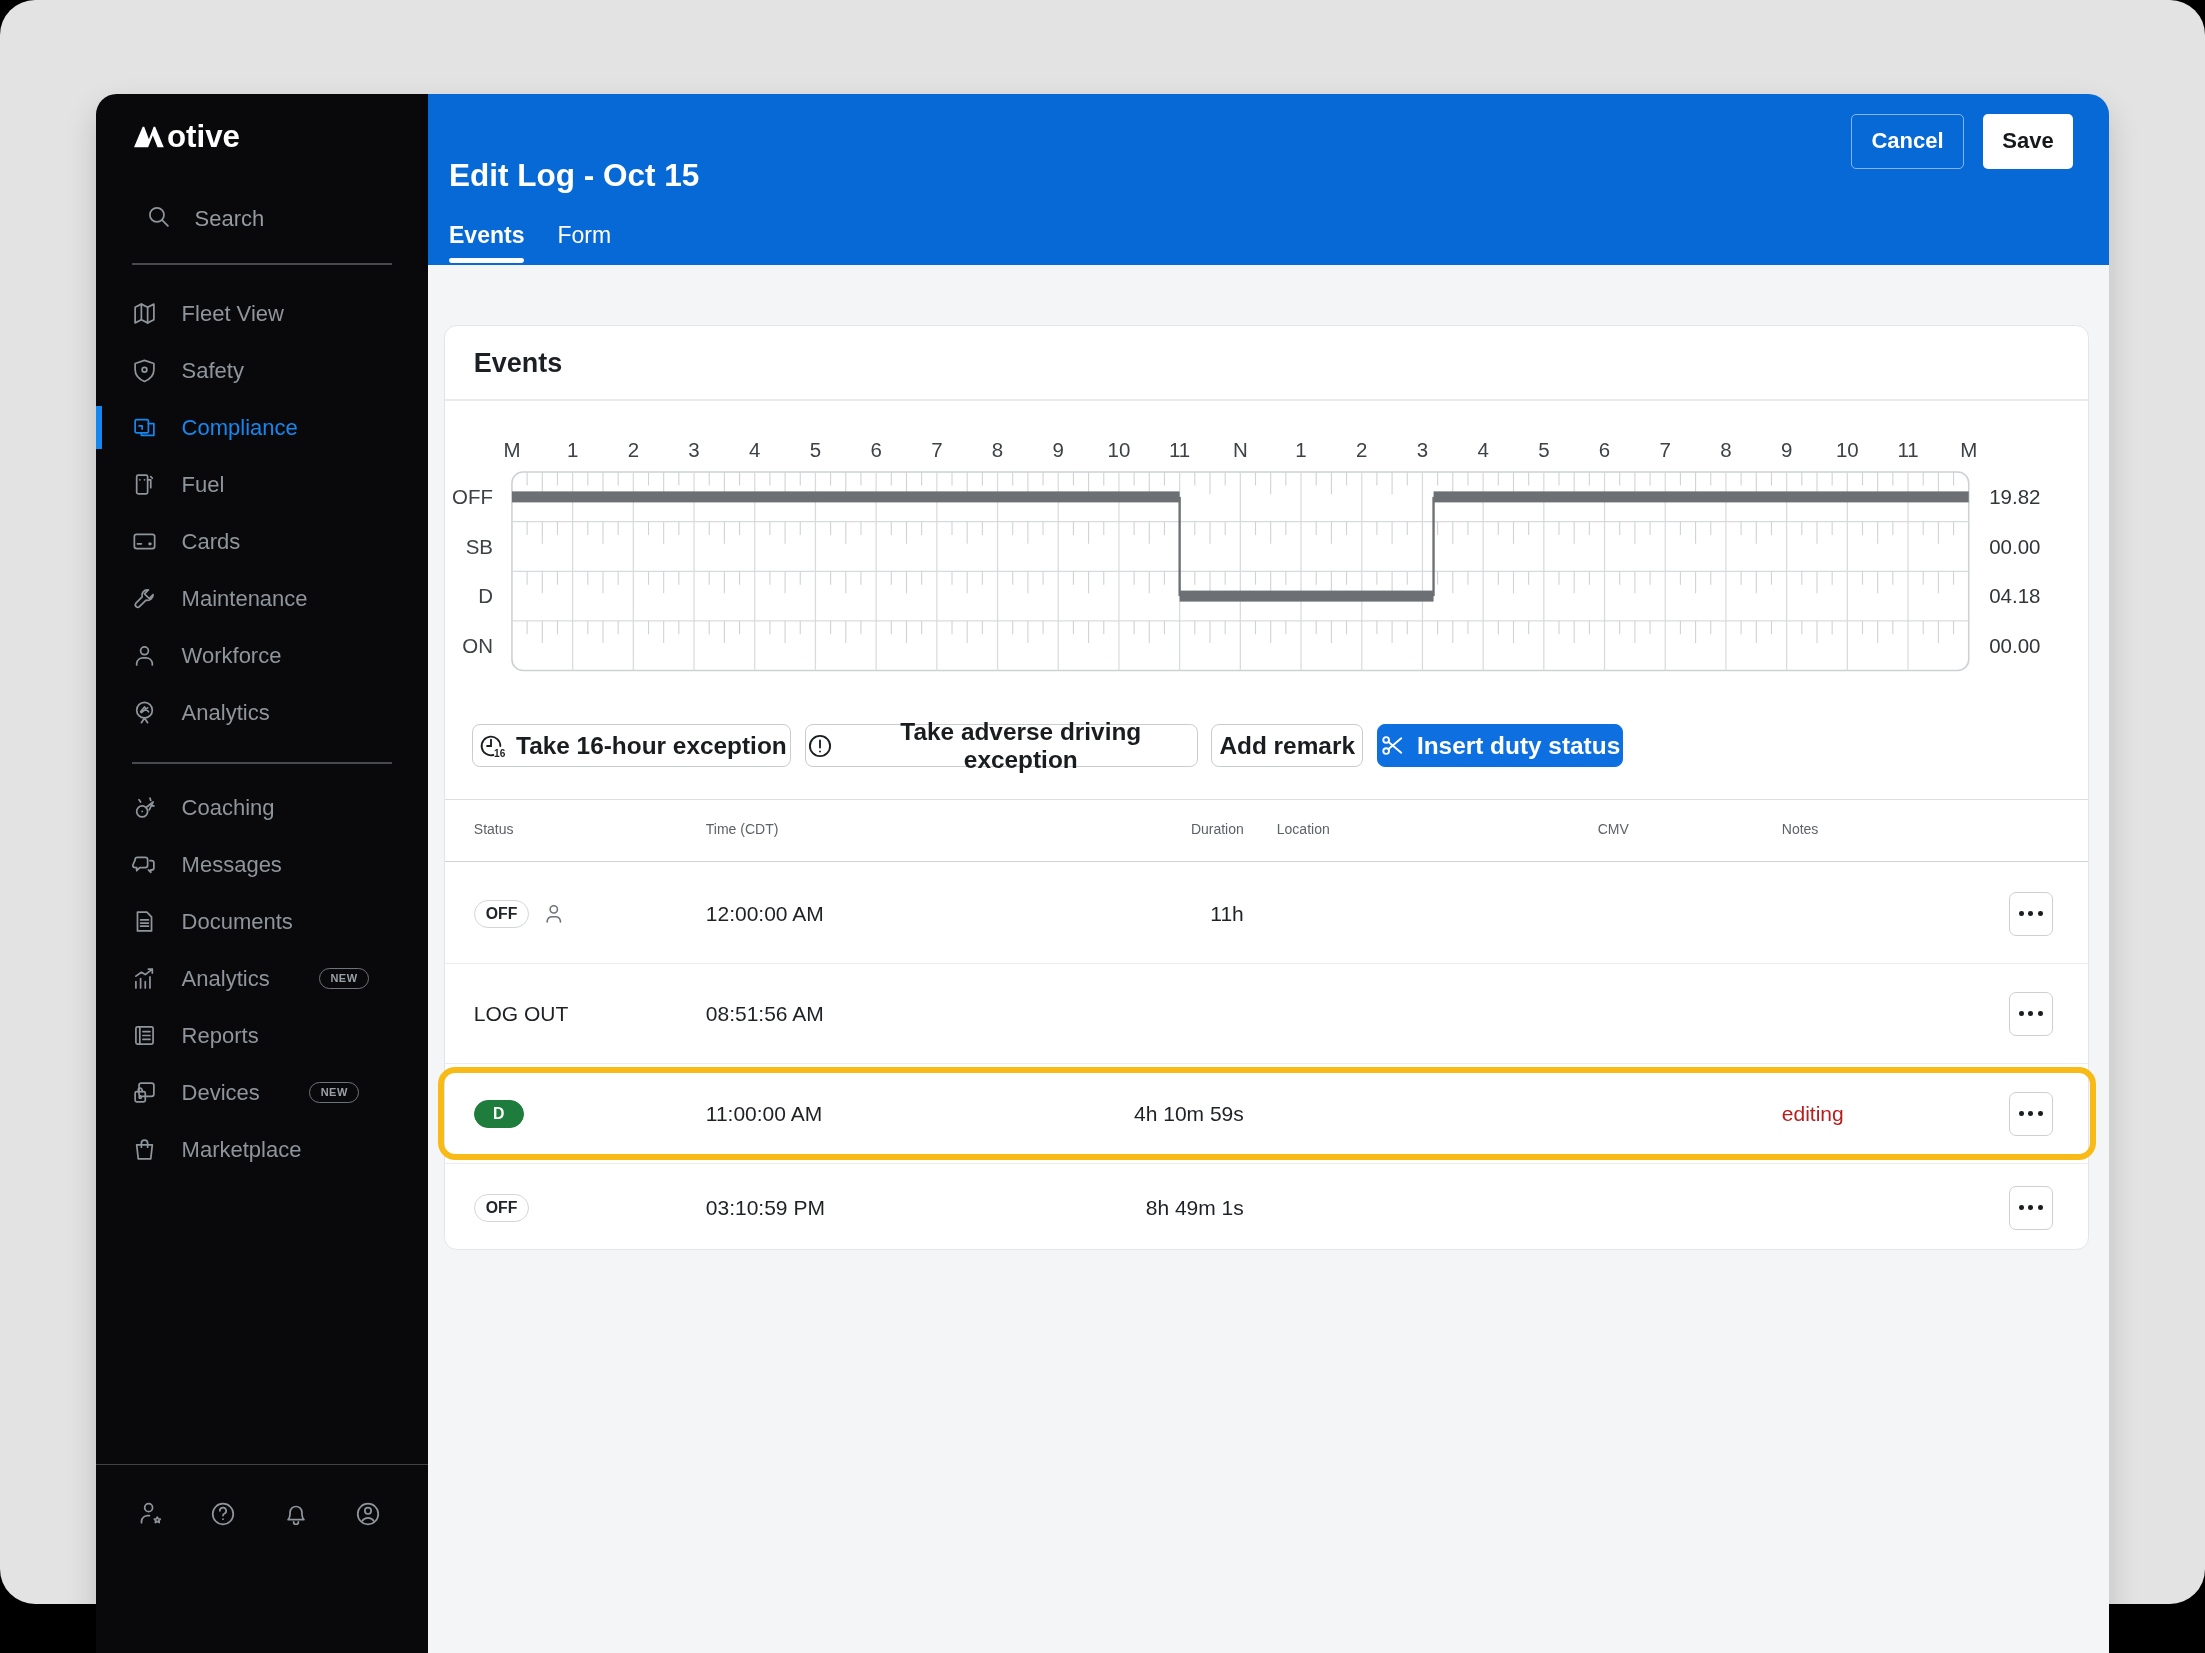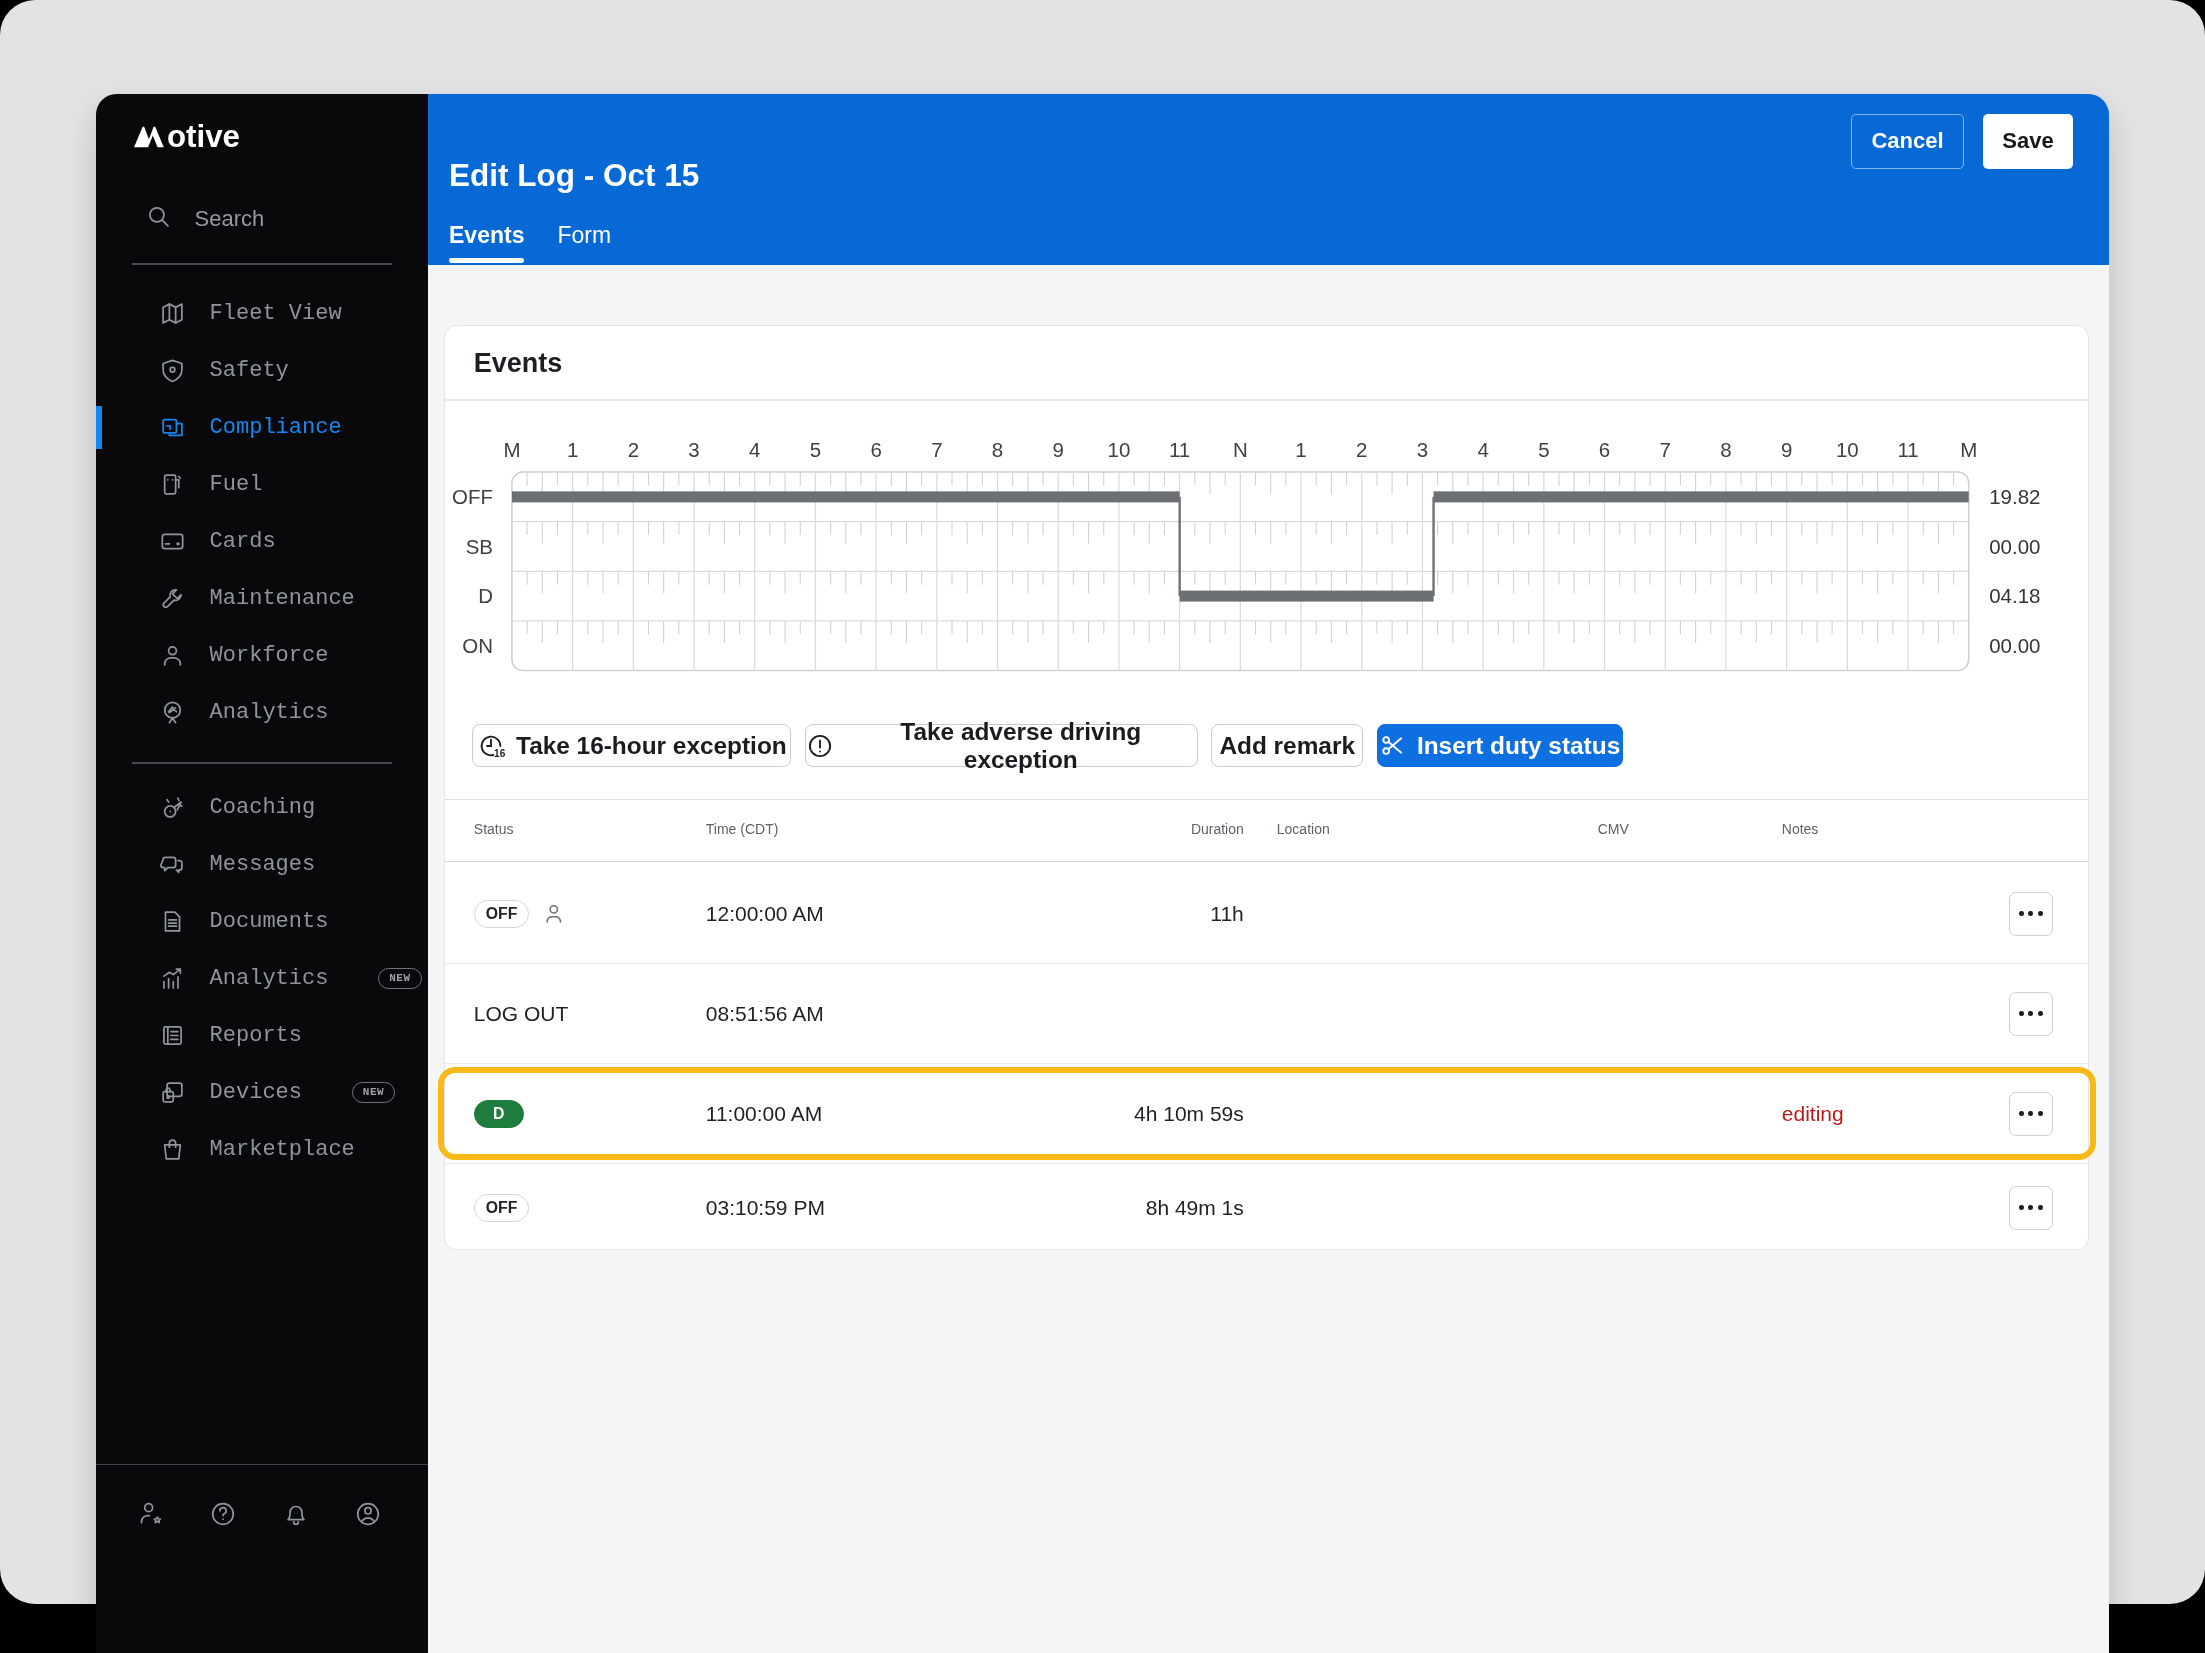--- a/index.html
+++ b/index.html
@@ -10,21 +10,21 @@
   .app { position:absolute; left:96px; top:94px; width:2013px; height:1633px; border-radius:20.5px;
          overflow:hidden; box-shadow:0 14px 31.5px rgba(0,0,0,.16); background:#f4f5f6; }
 
   
   .sidebar { position:absolute; left:0; top:0; bottom:0; width:332px; background:#09090b; color:#8f959c; }
   .logo { position:absolute; left:36px; top:23.6px; height:38px; display:flex; align-items:center; }
   .side-search { position:absolute; left:0; top:107px; width:100%; height:36px; display:flex; align-items:center;
                  padding-left:50px; gap:23.6px; font-size:22px; color:#9599a0; cursor:pointer; }
   .side-div { position:absolute; left:36px; right:36px; height:1.6px; background:#46494e; }
   .nav { position:absolute; left:0; right:0; }
-  .nav-item { height:57px; display:flex; align-items:center; padding-left:63px; gap:23.6px; font-size:22px; color:#8f959c; position:relative; cursor:pointer;font-family:Liberation Mono, monospace; }
+  .nav-item { height:57px; display:flex; align-items:center; padding-left:35px; gap:23.6px; font-size:22px; color:#8f959c; position:relative; cursor:pointer; }
   .nav-item .ic { width:27px; height:27px; flex:0 0 27px; display:flex; align-items:center; justify-content:center; }
   .nav-item.active { color:#1787f0; }
   .nav-item.active::before { content:""; position:absolute; left:0; top:7px; bottom:7px; width:5.5px; background:#1787f0; }
   .badge { margin-left:26px; border:1.6px solid #6e747b; color:#9aa0a7; border-radius:787px; padding:3.2px 10.2px 3.9px;
            font-size:11px; font-weight:700; letter-spacing:0.5px; }
   .side-bottom { position:absolute; left:0; right:0; top:1370px; border-top:1.6px solid #3f4246; }
   .side-bottom .icons { display:flex; gap:41px; padding:33px 0 0 39px; }
   .side-bottom .ib { width:31.5px; height:31.5px; display:flex; align-items:center; justify-content:center; cursor:pointer; }
   svg.line { stroke:#8f959c; fill:none; stroke-width:2.2; stroke-linecap:round; stroke-linejoin:round; }
   .active svg.line { stroke:#1787f0; }

